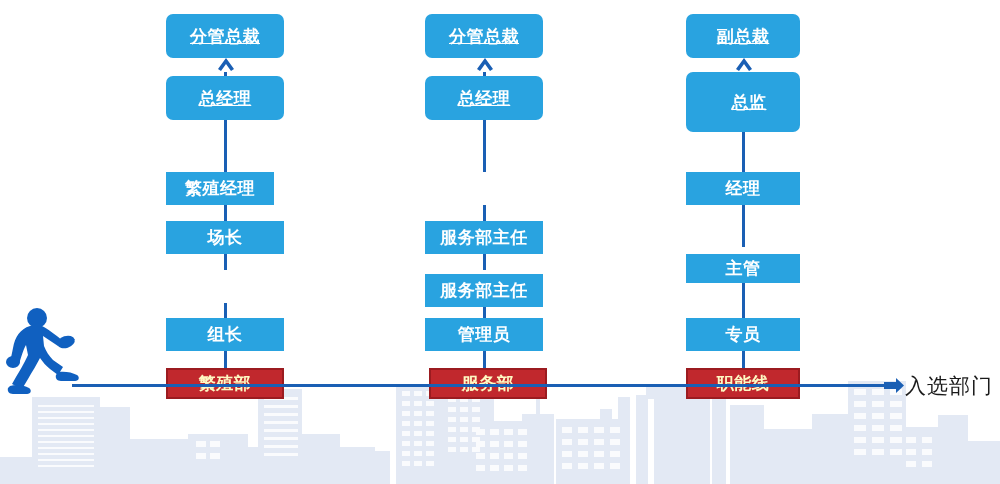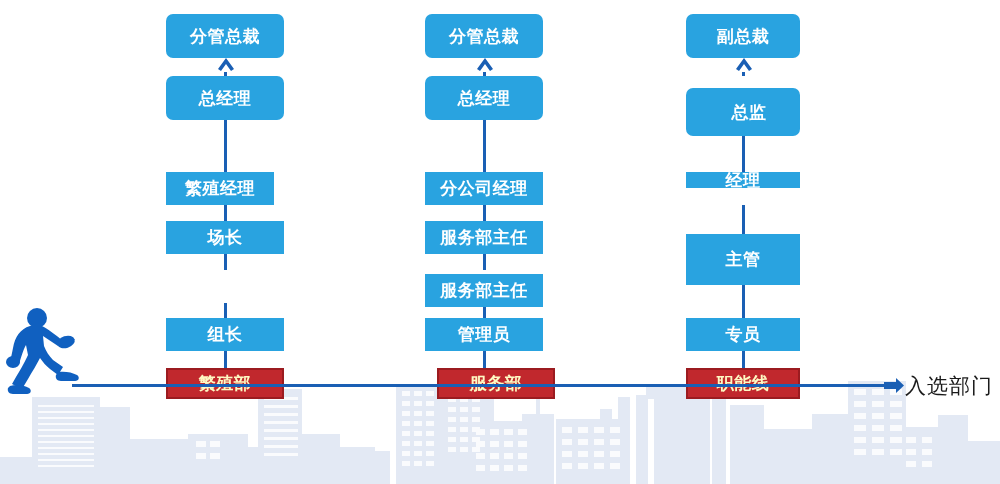--- a/index.html
+++ b/index.html
@@ -54,21 +54,21 @@
     position:absolute;
     background:#29a3e0;
     color:#ffffff;
     display:flex;align-items:center;justify-content:center;
     font-size:17px;font-weight:bold;
     letter-spacing:0.5px;
     white-space:nowrap;
     z-index:2;
     box-sizing:border-box;
   }
-  .node.rounded{border-radius:7px;}
+  .node.rounded{border-radius:7px;text-decoration:underline;}
   .node.dept{
     background:#c1282d;
     border:2px solid #9b1b20;
     color:#fef9c3;
   }
 </style>
 </head>
 <body>
 
 <div id="canvas">
@@ -275,37 +275,36 @@
         <div class="conn" style="left: 58px; top: 303px; height: 15px;"></div>
         <div class="conn" style="left: 58px; top: 254px; height: 16px;"></div>
         <div class="conn" style="left: 58px; top: 205px; height: 16px;"></div>
         <div class="conn" style="left: 58px; top: 120px; height: 52px;"></div>
         <div class="conn" style="left: 58px; top: 72px; height: 4px;"></div>
         <svg class="conn-arrow" viewBox="0 0 18 22" style="left: 51px; top: 58px;">
           <path d="M9 0 L17 11 L14 13 L9 6 L4 13 L1 11 Z" fill="#1a5fb4"></path>
         </svg>
         <div class="node rounded" style="top: 14px; left: 0px; width: 118px; height: 44px;">分管总裁</div>
         <div class="node rounded" style="top: 76px; left: 0px; width: 118px; height: 44px;">总经理</div>
-        <div class="node" style="top: 172px; left: 0px; width: 118px; height: 33px;">分公司经理</div>
         <div class="node" style="top: 221px; left: 0px; width: 118px; height: 33px;">服务部主任</div>
         <div class="node" style="top: 274px; left: 0px; width: 118px; height: 33px;">服务部主任</div>
         <div class="node" style="top: 318px; left: 0px; width: 118px; height: 33px;">管理员</div>
-        <div class="node dept" style="top: 368px; left: 12px; width: 118px; height: 31px;">服务部</div>
+        <div class="node dept" style="top: 368px; left: 4px; width: 118px; height: 31px;">服务部</div>
       </div>
       <div class="column" style="left: 686px; width: 114px;">
         <div class="conn" style="left: 56px; top: 351px; height: 17px;"></div>
         <div class="conn" style="left: 56px; top: 280px; height: 38px;"></div>
         <div class="conn" style="left: 56px; top: 205px; height: 42px;"></div>
         <div class="conn" style="left: 56px; top: 120px; height: 52px;"></div>
         <div class="conn" style="left: 56px; top: 72px; height: 4px;"></div>
         <svg class="conn-arrow" viewBox="0 0 18 22" style="left: 49px; top: 58px;">
           <path d="M9 0 L17 11 L14 13 L9 6 L4 13 L1 11 Z" fill="#1a5fb4"></path>
         </svg>
         <div class="node rounded" style="top: 14px; left: 0px; width: 114px; height: 44px;">副总裁</div>
-        <div class="node rounded" style="top: 88px; left: 0px; width: 114px; height: 48px; padding-left: 12px;">总监</div>
-        <div class="node" style="top: 172px; left: 0px; width: 114px; height: 16px;">经理</div>
-        <div class="node" style="top: 234px; left: 0px; width: 114px; height: 51px;">主管</div>
+        <div class="node rounded" style="top: 72px; left: 0px; width: 114px; height: 60px; padding-left: 12px;">总监</div>
+        <div class="node" style="top: 172px; left: 0px; width: 114px; height: 33px;">经理</div>
+        <div class="node" style="top: 254px; left: 0px; width: 114px; height: 29px;">主管</div>
         <div class="node" style="top: 318px; left: 0px; width: 114px; height: 33px;">专员</div>
         <div class="node dept" style="top: 368px; left: 0px; width: 114px; height: 31px;">职能线</div>
       </div>
     </div>
 
 </div>
 
 </body></html>

